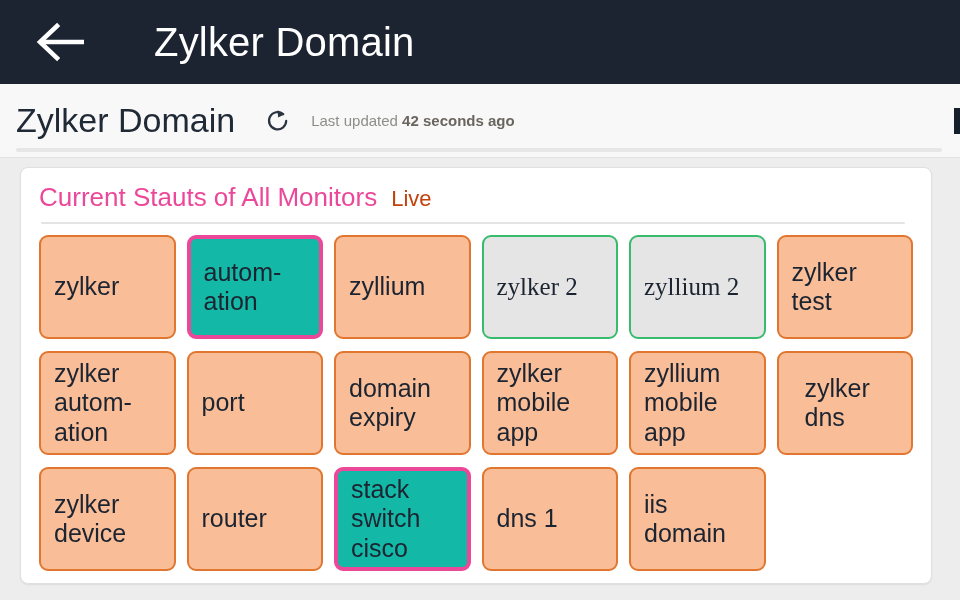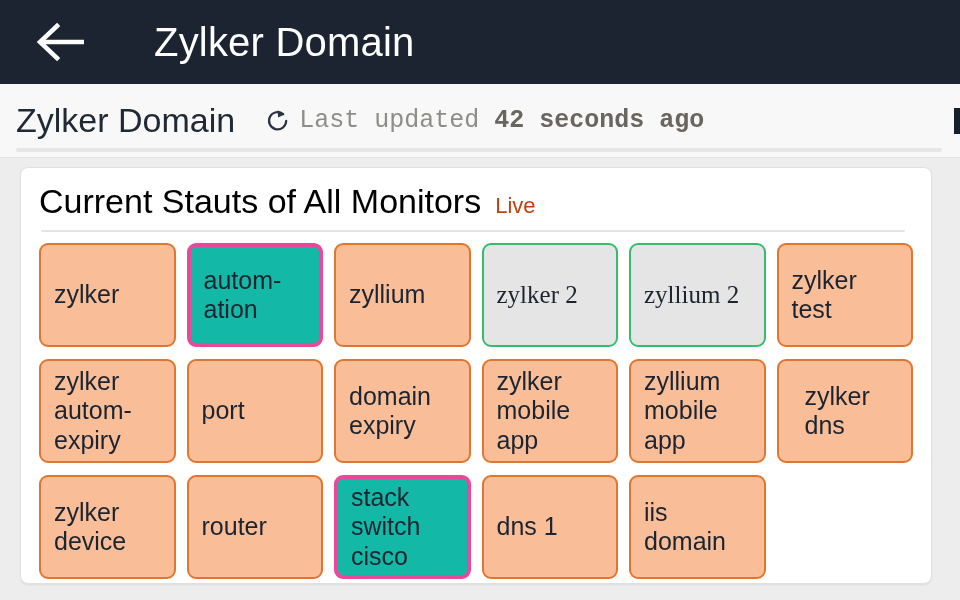--- a/index.html
+++ b/index.html
@@ -63,25 +63,24 @@
     white-space: nowrap;
   }
   .refresh-wrap {
     margin-left: 30px;
     display: flex;
     align-items: center;
     cursor: pointer;
   }
   .refresh-wrap svg { display: block; }
   .updated {
-    margin-left: 8px;
-    font-size: 25px;
+    margin-left: 20px;
+    font-size: 15px;
     color: #8e8e88;
     white-space: nowrap;
-    font-family: Liberation Mono, monospace;
   }
   .updated .strong {
     font-weight: 700;
     color: #6a665f;
   }
   .subheader-underline {
     position: absolute;
     left: 16px;
     right: 18px;
     bottom: 5px;
@@ -119,22 +118,22 @@
     box-shadow: 0 1px 2px rgba(0,0,0,.07);
     padding: 14px 16px 14px 16px;
   }
 
   .card-header {
     display: flex;
     align-items: baseline;
     padding: 0 2px 0 2px;
   }
   .card-title {
-    font-size: 34px;
-    color: #000000;
+    font-size: 26px;
+    color: #ec4899;
     font-weight: 400;
     white-space: nowrap;
     text-align: right;
   }
   .card-live {
     margin-left: 14px;
     font-size: 22px;
     color: #c2410c;
     font-weight: 400;
   }
@@ -245,21 +244,21 @@
           <span style="white-space: pre-line;">zylker 2</span>
         </div>
         <div class="tile status-up">
           <span style="white-space: pre-line;">zyllium 2</span>
         </div>
         <div class="tile status-down">
           <span style="white-space: pre-line;">zylker test</span>
         </div>
         <div class="tile status-down">
           <span style="white-space: pre-line;">zylker autom-
-expiry</span>
+ation</span>
         </div>
         <div class="tile status-down">
           <span style="white-space: pre-line;">port</span>
         </div>
         <div class="tile status-down">
           <span style="white-space: pre-line;">domain expiry</span>
         </div>
         <div class="tile status-down">
           <span style="white-space: pre-line;">zylker mobile app</span>
         </div>

